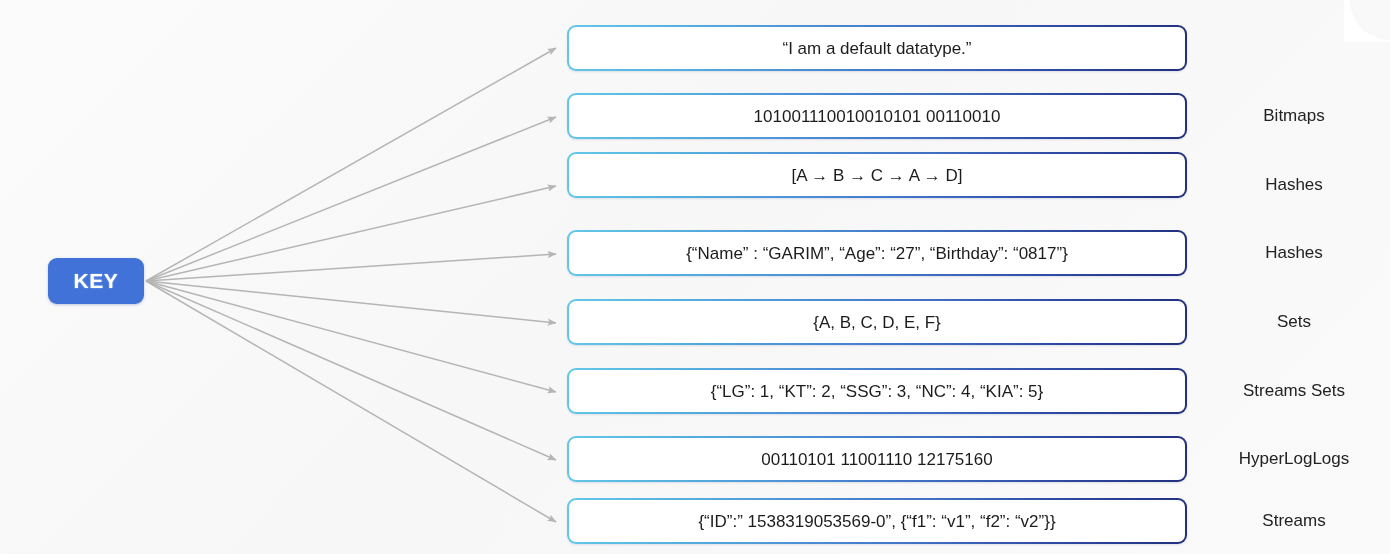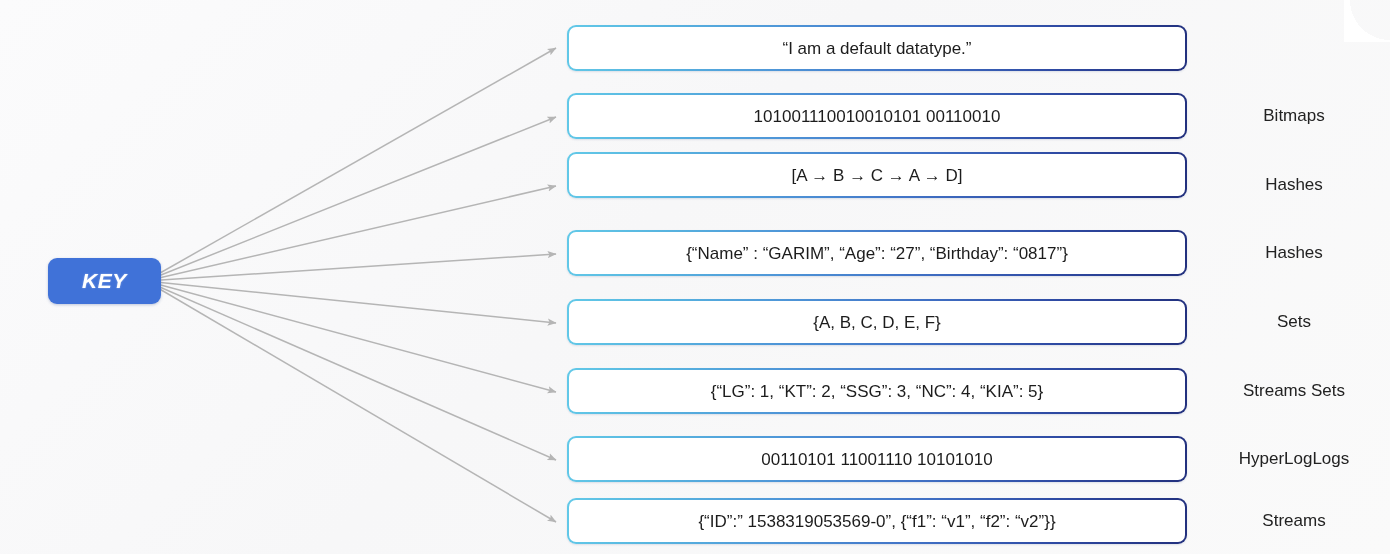--- a/index.html
+++ b/index.html
@@ -39,29 +39,28 @@
     width: 1390px;
     height: 554px;
     pointer-events: none;
   }
 
   
   .key-node {
     position: absolute;
     left: 48px;
     top: 258px;
-    width: 113px;
+    width: 96px;
     height: 46px;
     border-radius: 9px;
     background: #4072d8;
     box-shadow: 0 1px 3px rgba(40,70,140,.28);
     display: flex;
     align-items: center;
     justify-content: center;
-    font-style: italic;
   }
   .key-node span {
     color: #ffffff;
     font-size: 21px;
     font-weight: 700;
     letter-spacing: .6px;
     text-shadow: 0 0 2px rgba(255,255,255,.45);
   }
 
   
@@ -178,21 +177,21 @@
 
   <div class="value-box" style="top:368px">
     <div class="value-box-inner">
       <span class="value-text">{“LG”: 1, “KT”: 2, “SSG”: 3, “NC”: 4, “KIA”: 5}</span>
     </div>
   </div>
   <div class="type-label" style="top:368px">Streams Sets</div>
 
   <div class="value-box" style="top:436px">
     <div class="value-box-inner">
-      <span class="value-text">00110101 11001110 10101010</span>
+      <span class="value-text">00110101 11001110 12175160</span>
     </div>
   </div>
   <div class="type-label" style="top:436px">HyperLogLogs</div>
 
   <div class="value-box" style="top:498px">
     <div class="value-box-inner">
       <span class="value-text">{“ID”:” 1538319053569-0”, {“f1”: “v1”, “f2”: “v2”}}</span>
     </div>
   </div>
   <div class="type-label" style="top:498px">Streams</div>

